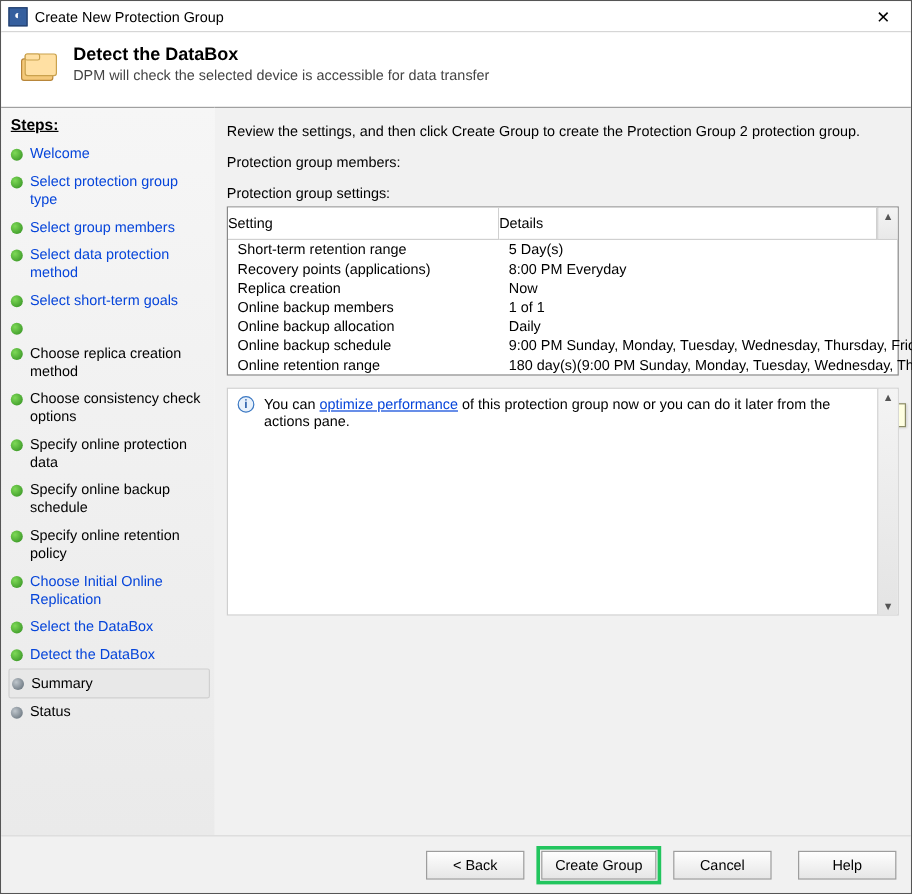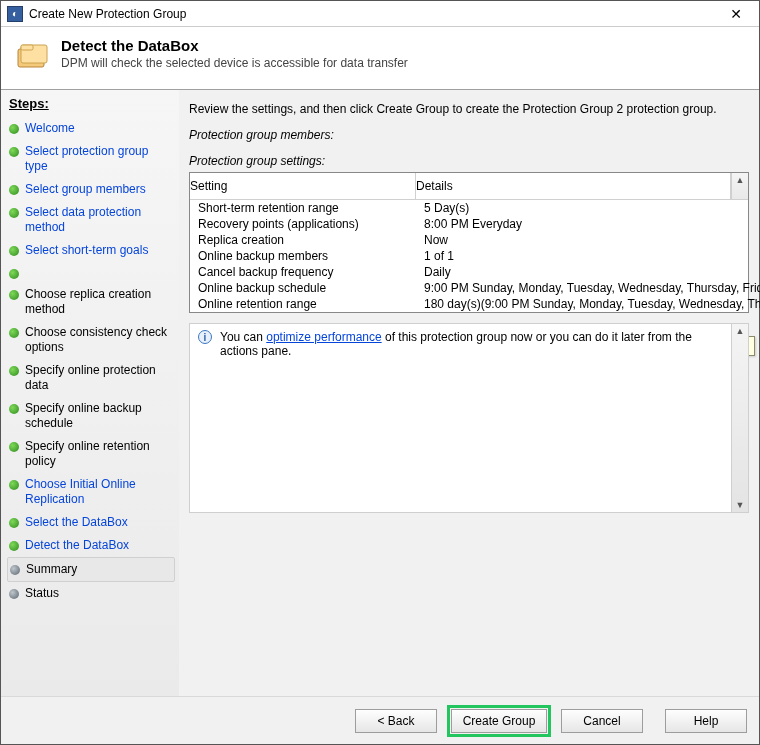--- a/index.html
+++ b/index.html
@@ -20,21 +20,21 @@
   .step { display:flex; align-items:flex-start; padding:4px 2px; line-height:1.25; cursor:default; }
   .step .bullet { width:10px; height:10px; border-radius:50%; margin:3px 6px 0 0; flex:0 0 auto; }
   .b-done { background:radial-gradient(circle at 35% 35%, #7ed957, #2e8b1e); }
   .b-todo { background:radial-gradient(circle at 35% 35%, #bfc6cc, #5a6670); }
   .step-link { color:#0645da; text-decoration:none; }
   .step-plain { color:#000; }
   .step-current { background:#e8e8e8; border:1px solid #d0d0d0; border-radius:2px; }
   .content { flex:1; border-top:1px solid #a0a0a0; background:#f1f1f1; display:flex; flex-direction:column; padding:8px 10px 8px 10px; min-width:0; }
   .content-inner { flex:1; display:flex; flex-direction:column; min-height:0; }
   .instruction { margin:4px 0 8px 0; }
-  .field-label { margin:4px 0 2px 0;font-style:italic; }
+  .field-label { margin:4px 0 2px 0; }
   .members-box { background:#fff; border:1px solid #888; height:102px; padding:6px 8px; overflow:auto; }
   .settings-area { position:relative; }
   .settings-table { background:#fff; border:1px solid #888; margin-top:2px; }
   .settings-head { display:flex; }
   .settings-head .colh { padding:6px 0; border-right:1px solid #d0d0d0; border-bottom:1px solid #d0d0d0; background:#fff; font-weight:400; }
   .settings-body { display:flex; }
   .settings-rows { flex:1; }
   .srow { display:flex; padding:1px 8px; }
   .c-set { width:226px; flex:0 0 226px; }
   .c-det { flex:1; white-space:nowrap; overflow:hidden; text-overflow:ellipsis; }
@@ -181,21 +181,21 @@
                   </div>
                   <div class="srow">
                     <div class="c-set">Replica creation</div>
                     <div class="c-det">Now</div>
                   </div>
                   <div class="srow">
                     <div class="c-set">Online backup members</div>
                     <div class="c-det">1 of 1</div>
                   </div>
                   <div class="srow">
-                    <div class="c-set">Cancel backup frequency</div>
+                    <div class="c-set">Online backup allocation</div>
                     <div class="c-det">Daily</div>
                   </div>
                   <div class="srow">
                     <div class="c-set">Online backup schedule</div>
                     <div class="c-det">9:00 PM Sunday, Monday, Tuesday, Wednesday, Thursday, Friday, ...</div>
                   </div>
                   <div class="srow">
                     <div class="c-set">Online retention range</div>
                     <div class="c-det">180 day(s)(9:00 PM Sunday, Monday, Tuesday, Wednesday, Thurs...</div>
                   </div>

